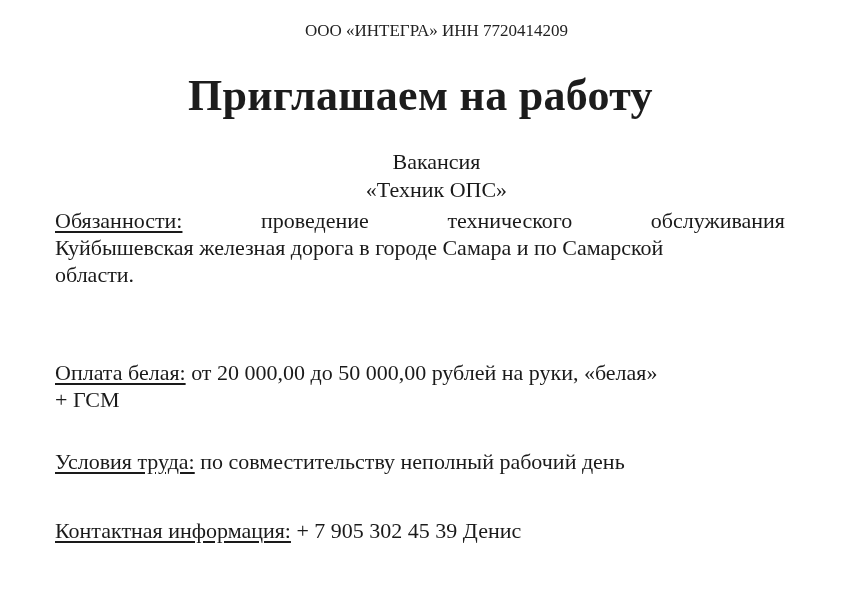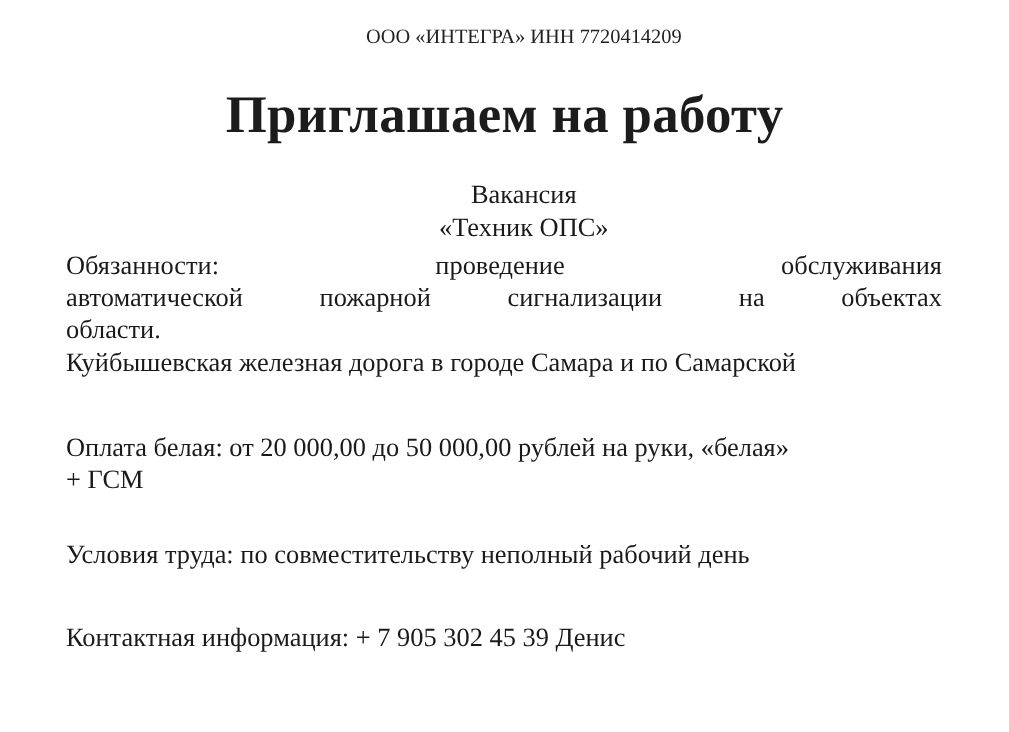--- a/index.html
+++ b/index.html
@@ -16,21 +16,21 @@
       position: absolute; top: 70px; left: 0; width: 841px; text-align: center;
       font-size: 44px; font-weight: bold; color: #1c1c1c; letter-spacing: 0.3px;
     }
     .vacancy {
       position: absolute; top: 148px; left: 16px; width: 841px; text-align: center;
       font-size: 22px; line-height: 28px;
     }
     .body {
       position: absolute; left: 55px; width: 730px; font-size: 22px; line-height: 27px;
     }
-    .label { text-underline-offset: 3px; }
+    .label { text-decoration: underline; text-underline-offset: 3px; }
     .sec1 { top: 207px; }
     .sec2 { top: 359px; }
     .sec3 { top: 448px; }
     .sec4 { top: 505px; margin-top: 12px; }
     .line { display: block; white-space: nowrap; }
     .row-just { display: flex; justify-content: space-between; }
   </style>
 </head>
 <body>
 
@@ -42,31 +42,25 @@
 
   <div class="vacancy">
     <div>Вакансия</div>
     <div>«Техник ОПС»</div>
   </div>
 
   <div class="body sec1">
     <div class="row-just">
       <span class="label">Обязанности:</span>
       <span>проведение</span>
+      <span>технического</span>
       <span>обслуживания</span>
     </div>
-    <div class="row-just">
-      <span>автоматической</span>
-      <span>пожарной</span>
-      <span>сигнализации</span>
-      <span>на</span>
-      <span>объектах</span>
-    </div>
+    <span class="line">Куйбышевская железная дорога в городе Самара и по Самарской</span>
     <span class="line">области.</span>
-    <span class="line">Куйбышевская железная дорога в городе Самара и по Самарской</span>
   </div>
 
   <div class="body sec2">
     <span class="line">
       <span class="label">Оплата белая:</span>
       <span>от 20 000,00 до 50 000,00 рублей на руки, «белая»</span>
     </span>
     <span class="line">+ ГСМ</span>
   </div>
 

